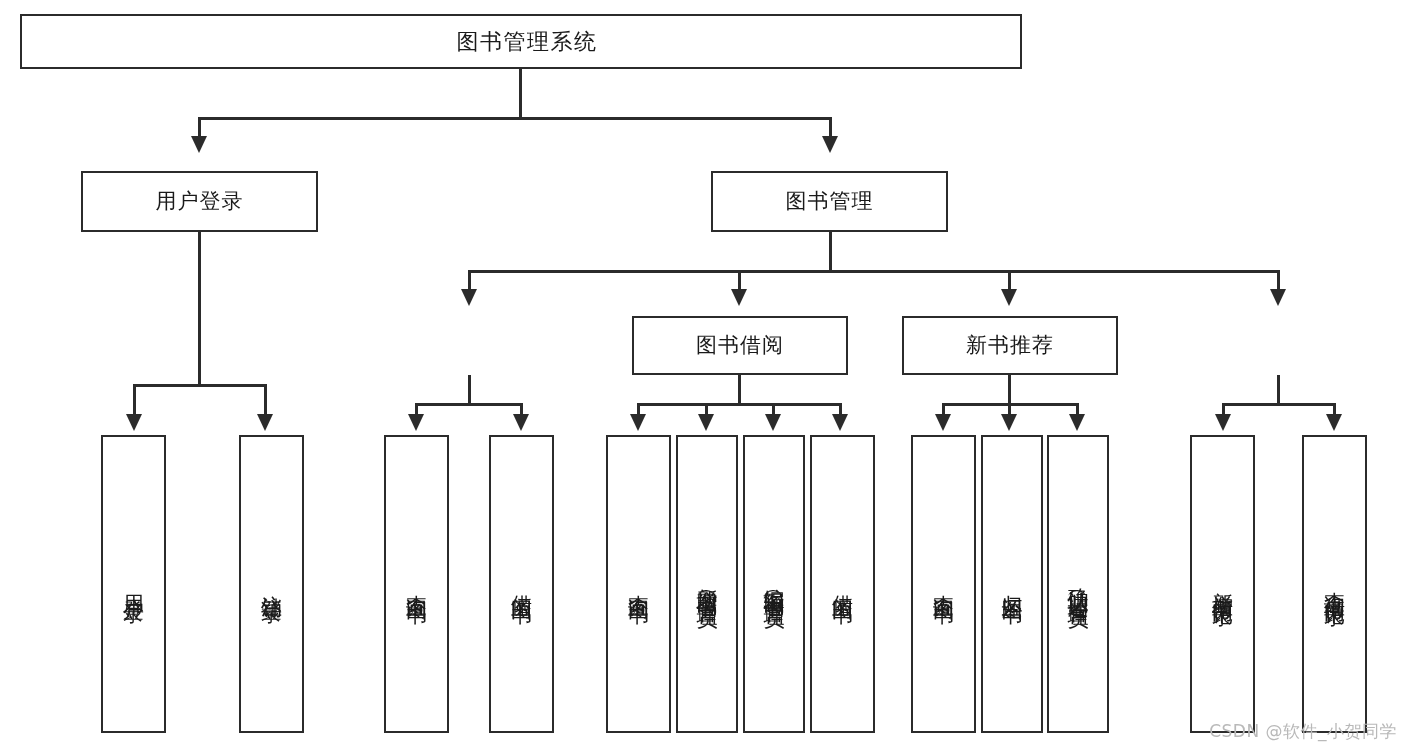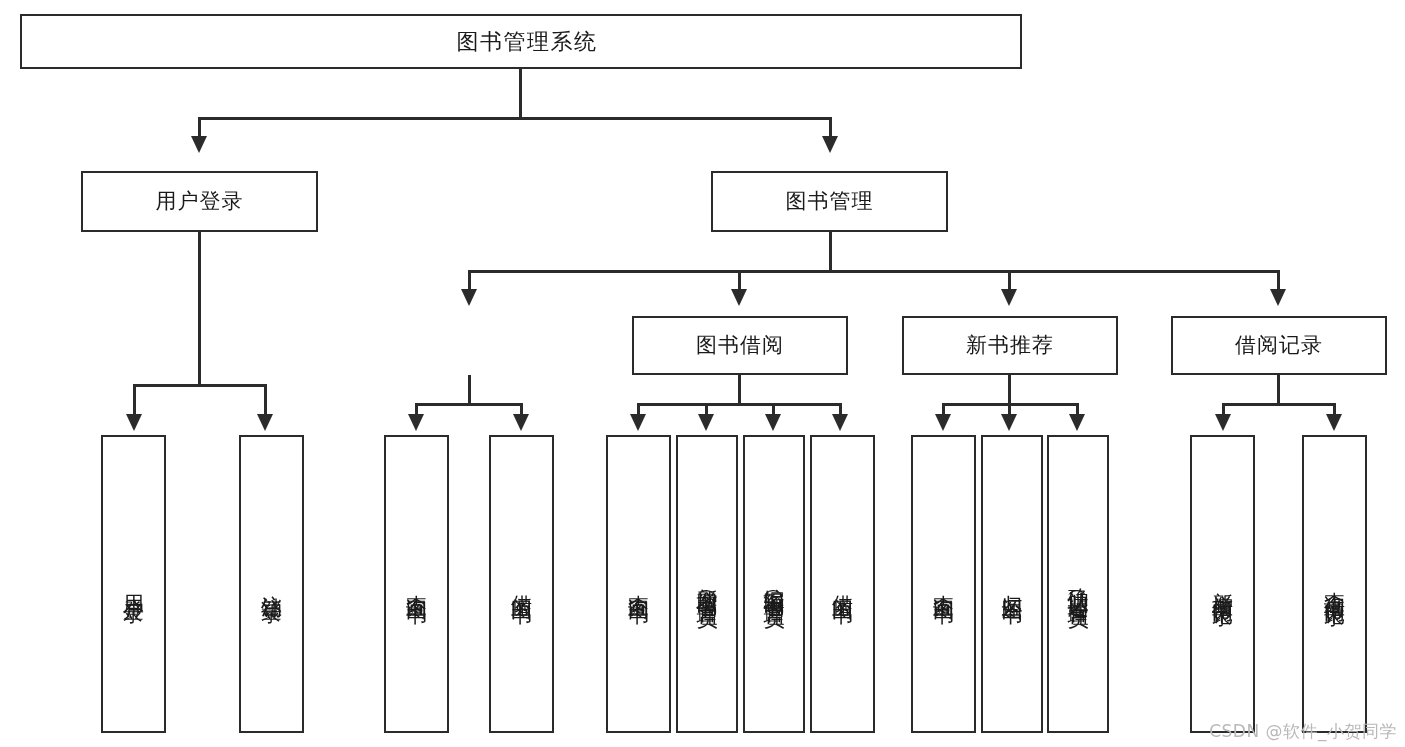--- a/index.html
+++ b/index.html
@@ -125,23 +125,20 @@
   <div class="vline" style="left:1008px;top:270px;width:3px;height:22px;"></div>
   <div class="arrow" style="left:1001px;top:289px;"></div>
   <div class="vline" style="left:1277px;top:270px;width:3px;height:22px;"></div>
   <div class="arrow" style="left:1270px;top:289px;"></div>
 
   <div class="node h" style="left:632px;top:316px;width:216px;height:59px;">
     <span>图书借阅</span>
   </div>
   <div class="node h" style="left:902px;top:316px;width:216px;height:59px;">
     <span>新书推荐</span>
-  </div>
-  <div class="node h" style="left:1171px;top:316px;width:216px;height:59px;">
-    <span>借阅记录</span>
   </div>
 
   <div class="vline" style="left:468px;top:375px;width:3px;height:30px;"></div>
   <div class="hline" style="left:415px;top:403px;width:108px;height:3px;"></div>
   <div class="vline" style="left:415px;top:403px;width:3px;height:13px;"></div>
   <div class="arrow" style="left:408px;top:414px;"></div>
   <div class="vline" style="left:520px;top:403px;width:3px;height:13px;"></div>
   <div class="arrow" style="left:513px;top:414px;"></div>
 
   <div class="vline" style="left:738px;top:375px;width:3px;height:30px;"></div>

